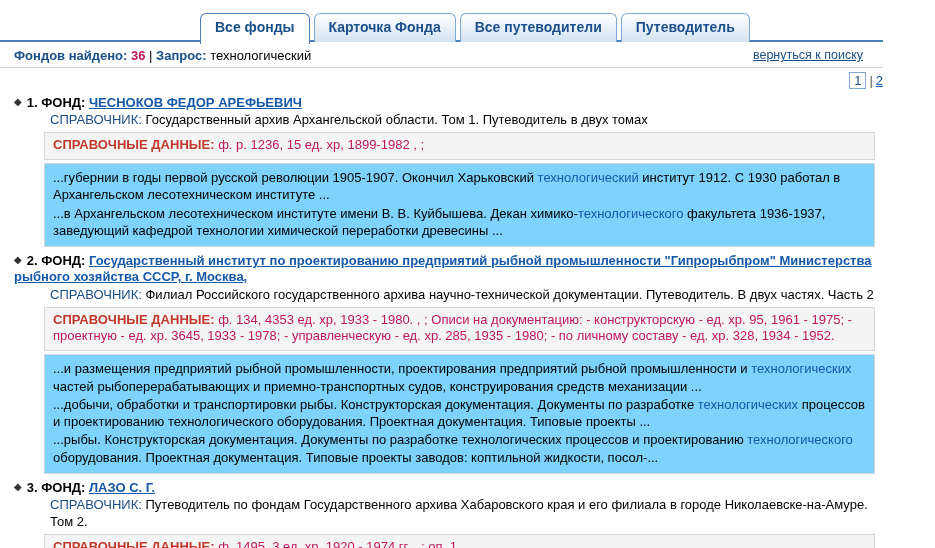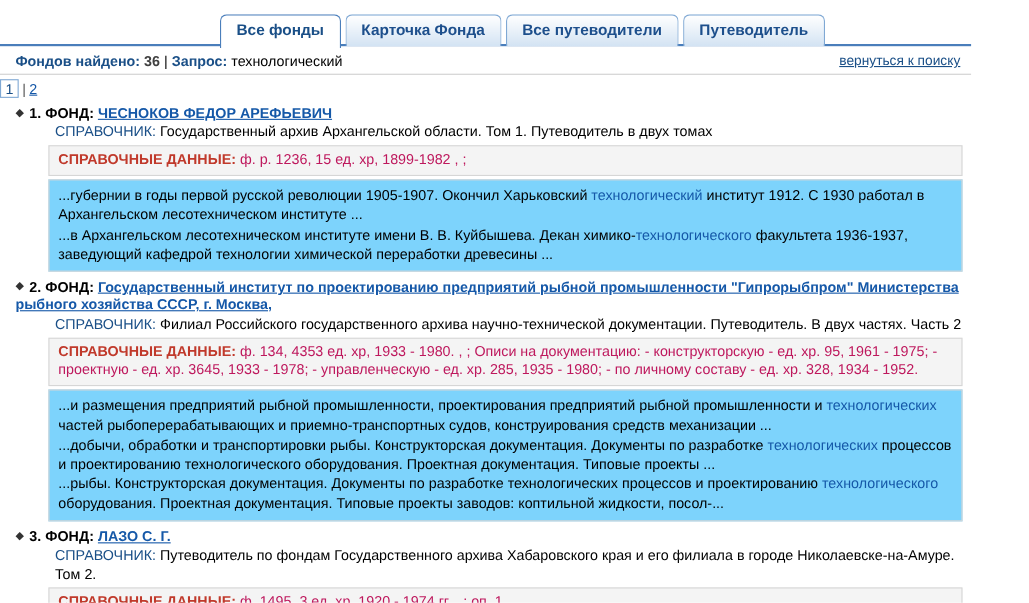--- a/index.html
+++ b/index.html
@@ -60,34 +60,34 @@
   
   .infobar {
     position: relative;
     padding: 6px 8px 4px 14px;
     font-size: 13px;
     color: #000;
     border-bottom: 1px solid #cfcfcf;
     min-height: 22px;
   }
   .infobar .lbl { color: #1a4f87; font-weight: bold; }
-  .infobar .num { color: #404040; font-weight: bold; }
+  .infobar .num { color: #be185d; font-weight: bold; }
   .back-link {
     position: absolute;
-    right: 10px;
+    right: 20px;
     top: 6px;
     color: #1a4f87;
     text-decoration: underline;
     font-size: 12.5px;
     cursor: pointer;
   }
 
   
   .pager {
-    text-align: left;
+    text-align: right;
     padding: 5px 0 7px 0;
     font-size: 13px;
     color: #1a4f87;
   }
   .pager .cur {
     border: 1px solid #7fa8d4;
     padding: 0px 4px;
     color: #1a4f87;
     background: #ffffff;
   }

